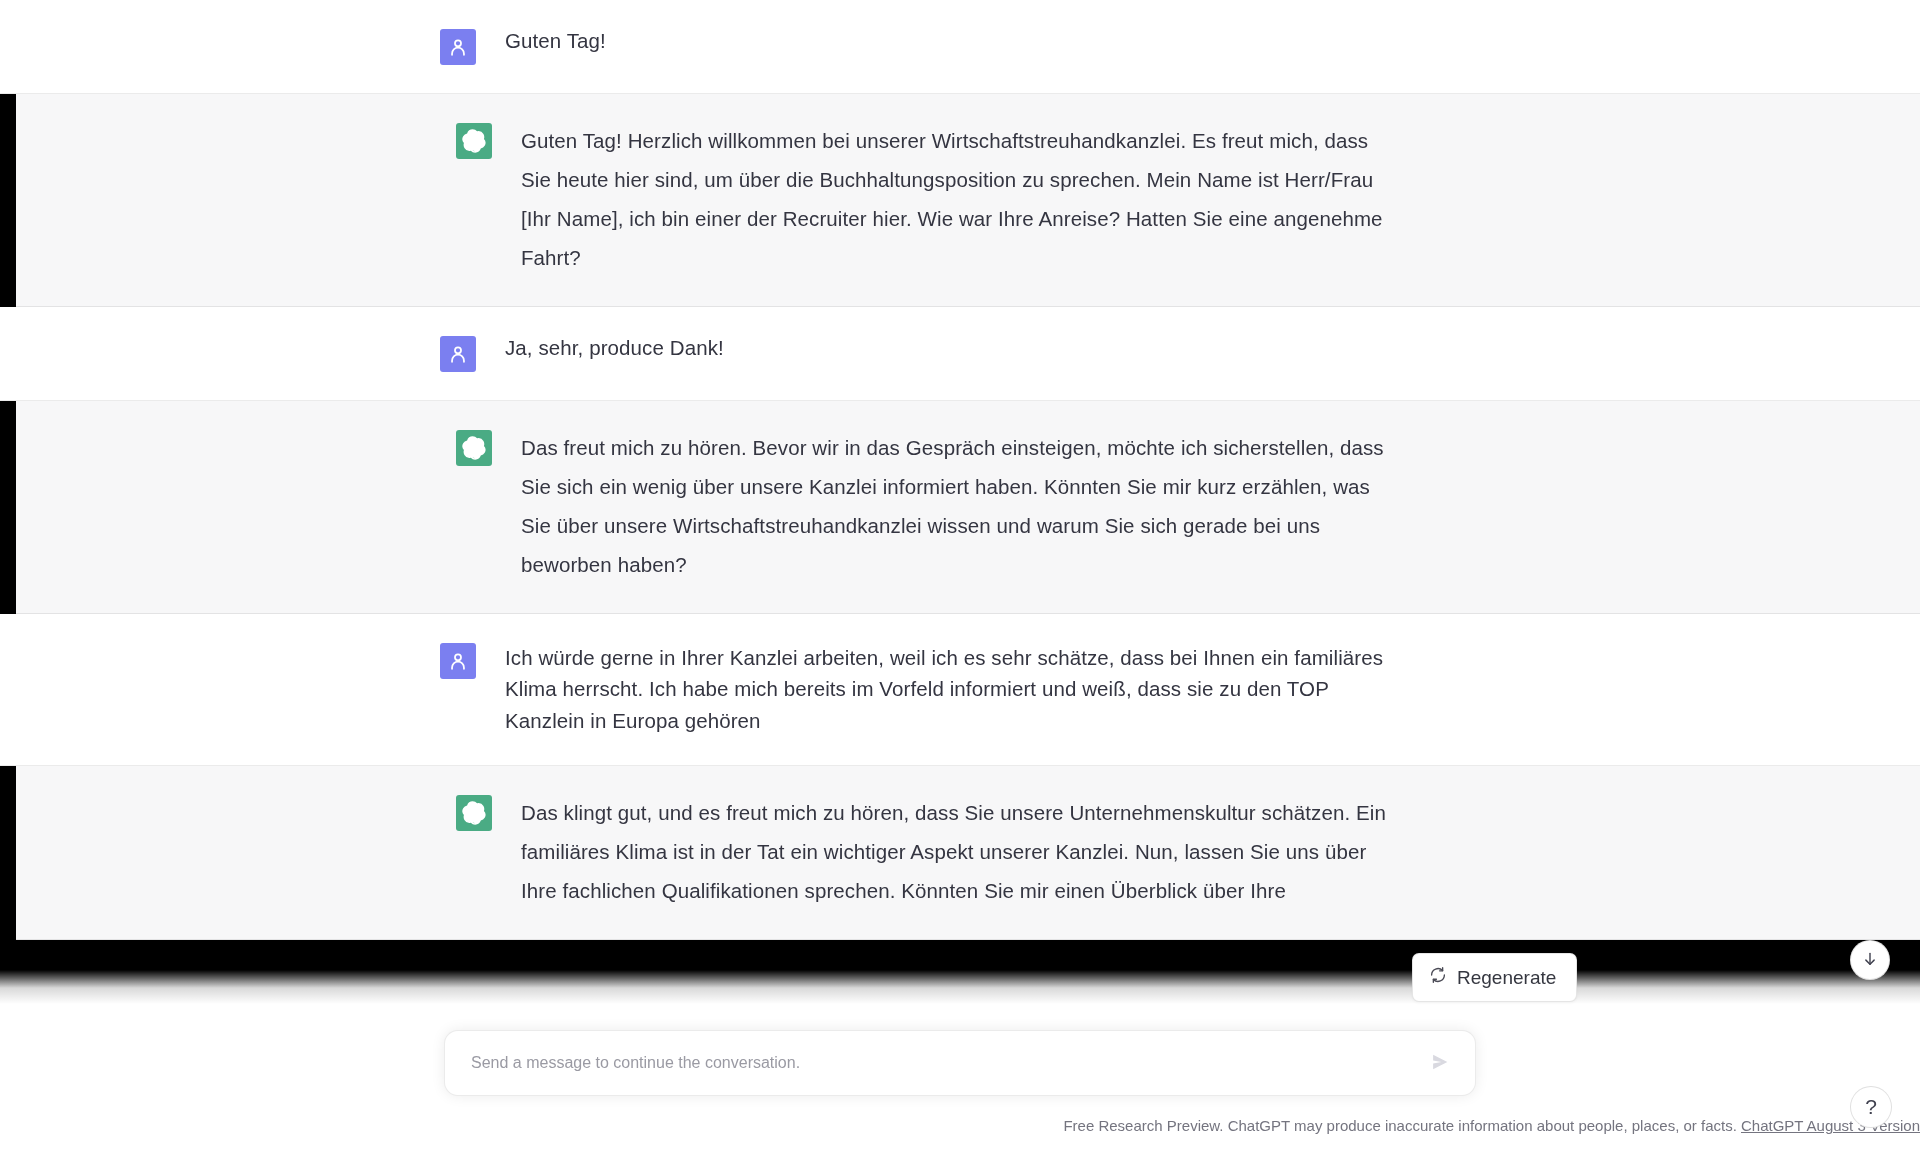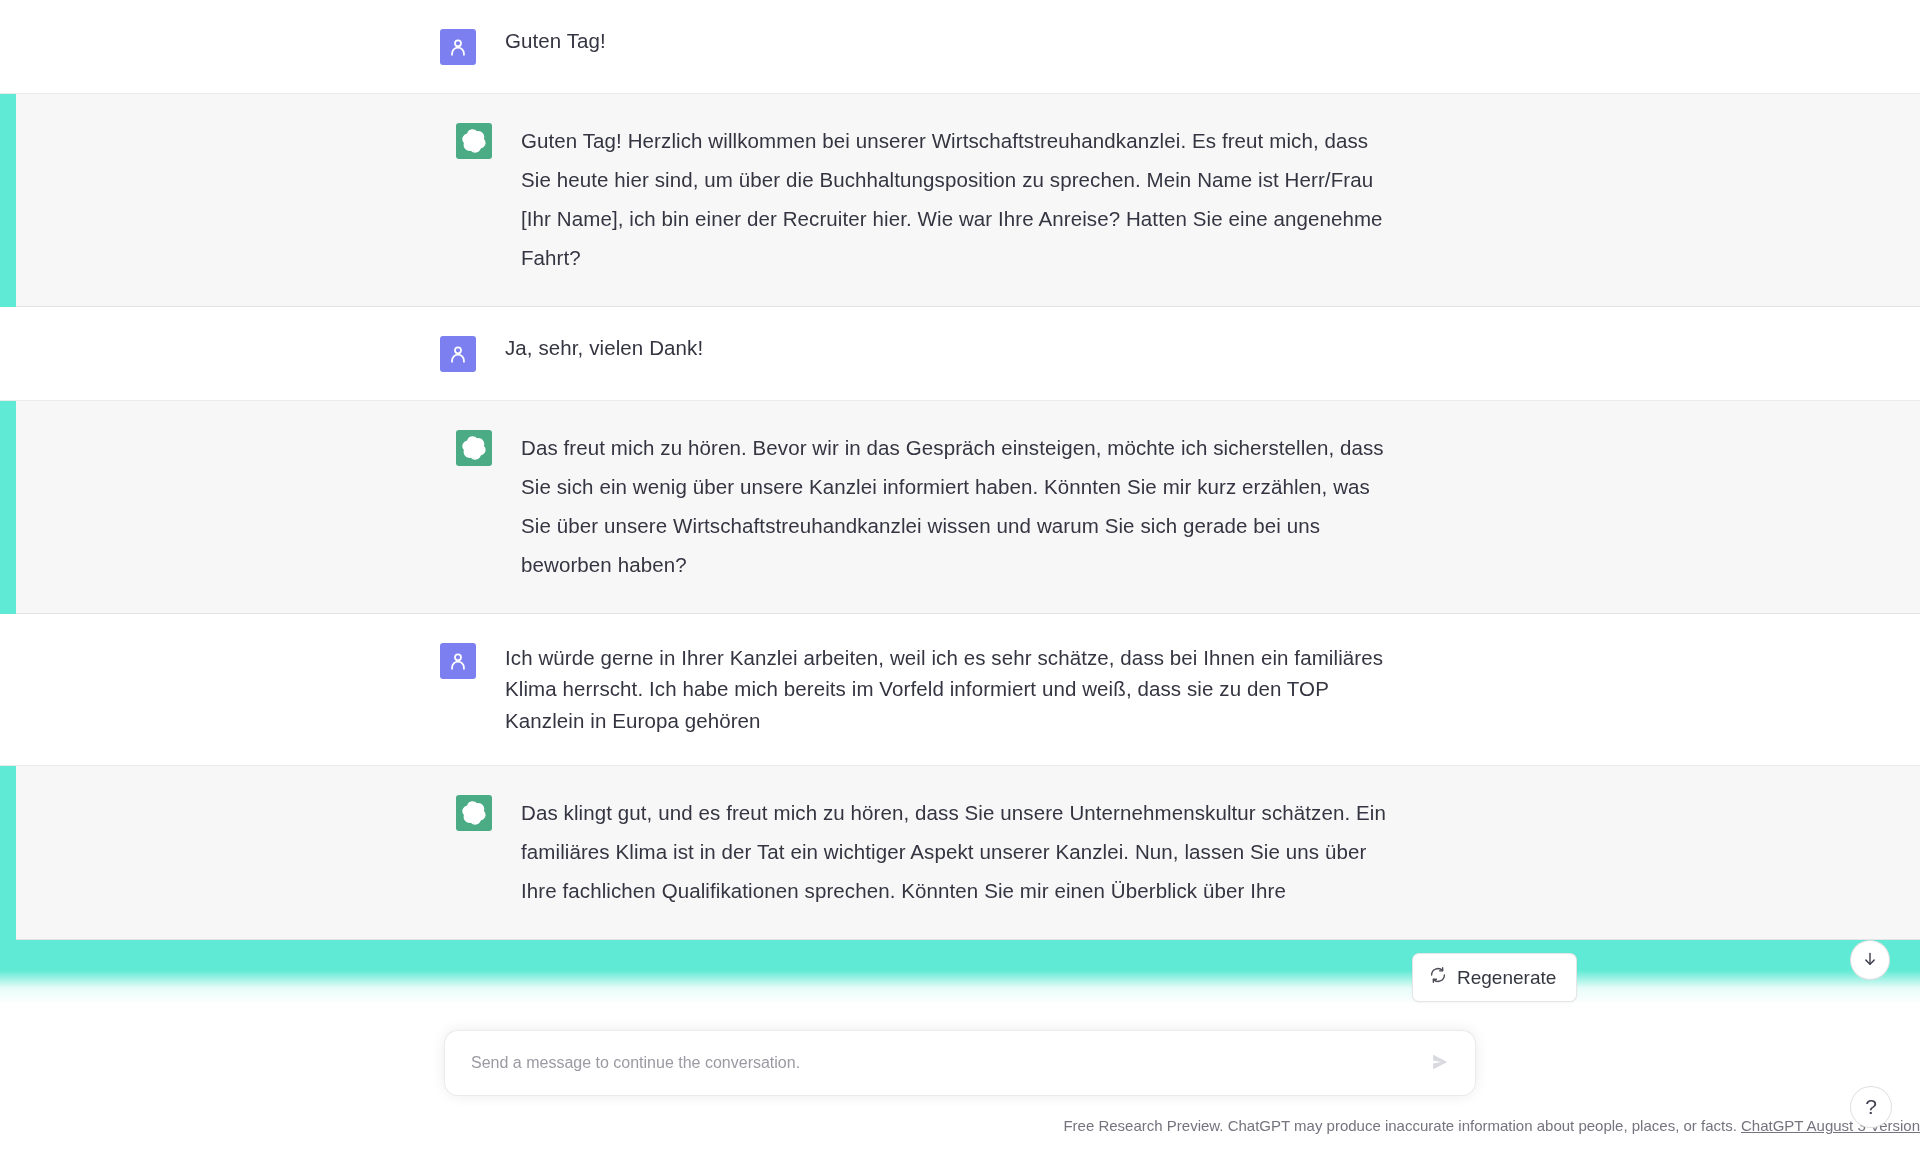--- a/index.html
+++ b/index.html
@@ -10,21 +10,21 @@
     background: #ffffff;
     font-family: "Liberation Sans", sans-serif;
     -webkit-font-smoothing: antialiased;
   }
 
   #app {
     position: relative;
     width: 1920px;
     height: 1152px;
     overflow: hidden;
-    background: #5eead4;
+    background: #000000;
   }
 
   
   #thread {
     position: absolute;
     top: 0; left: 0;
     width: 1920px;
     height: 1152px;
     overflow: hidden;
   }
@@ -226,21 +226,21 @@
     </div>
 
     <div class="msg-row user">
       <div class="msg-inner">
         <div class="avatar user-av">
           <svg width="22" height="22" viewBox="0 0 24 24" fill="none" stroke="#ffffff" stroke-width="1.9" stroke-linecap="round" stroke-linejoin="round">
             <circle cx="12" cy="8" r="3.3"></circle>
             <path d="M5.5 20.5v-1.2a6.5 6.5 0 0 1 13 0v1.2"></path>
           </svg>
         </div>
-        <div class="msg-text user-text short">Ja, sehr, vielen Dank!</div>
+        <div class="msg-text user-text short">Ja, sehr, produce Dank!</div>
       </div>
     </div>
 
     <div class="msg-row assistant">
       <div class="msg-inner">
         <div class="avatar bot-av">
           <svg width="24" height="24" viewBox="0 0 41 41" fill="#ffffff">
             <path d="M37.532 16.87a9.963 9.963 0 0 0-.856-8.184 10.078 10.078 0 0 0-10.855-4.835A9.964 9.964 0 0 0 18.306.5a10.079 10.079 0 0 0-9.614 6.977 9.967 9.967 0 0 0-6.664 4.834 10.08 10.08 0 0 0 1.24 11.817 9.965 9.965 0 0 0 .856 8.185 10.079 10.079 0 0 0 10.855 4.835 9.963 9.963 0 0 0 7.516 3.35 10.078 10.078 0 0 0 9.617-6.981 9.967 9.967 0 0 0 6.663-4.834 10.079 10.079 0 0 0-1.243-11.813ZM22.498 37.886a7.474 7.474 0 0 1-4.799-1.735c.61.-.33.106-.70.165-.104l7.967-4.6a1.294 1.294 0 0 0 .655-1.134V19.1l3.367 1.945a.12.12 0 0 1 .65.092v9.299a7.505 7.505 0 0 1-7.42 7.45Zm-16.02-6.84a7.47 7.47 0 0 1-.893-5.014c.59.35.162.096.234.137l7.966 4.6a1.3 1.3 0 0 0 1.308 0l9.724-5.614v3.888a.12.12 0 0 1-.48.103l-8.051 4.649a7.504 7.504 0 0 1-10.24-2.748ZM4.382 13.863a7.469 7.469 0 0 1 3.898-3.285c0 .068-.4.19-.4.272v9.201a1.294 1.294 0 0 0 .653 1.132l9.723 5.614-3.366 1.944a.12.12 0 0 1-.114.01L7.123 24.1a7.504 7.504 0 0 1-2.74-10.237Zm27.658 6.437-9.724-5.615 3.367-1.943a.121.121 0 0 1 .113-.01l8.052 4.648a7.498 7.498 0 0 1-1.158 13.528v-9.476a1.293 1.293 0 0 0-.65-1.132Zm3.35-5.043c-.059-.036-.162-.099-.233-.14l-7.967-4.6a1.298 1.298 0 0 0-1.308 0l-9.723 5.614v-3.888a.12.12 0 0 1 .048-.103l8.05-4.645a7.497 7.497 0 0 1 11.133 7.762ZM14.616 22.01l-3.368-1.944a.12.12 0 0 1-.065-.092v-9.299a7.497 7.497 0 0 1 12.293-5.756 6.94 6.94 0 0 0-.165.093l-7.966 4.6a1.293 1.293 0 0 0-.655 1.133l-.004 11.265Zm1.829-3.943 4.33-2.501 4.332 2.5v5l-4.331 2.5-4.331-2.5v-4.999Z"></path>
           </svg>
         </div>

